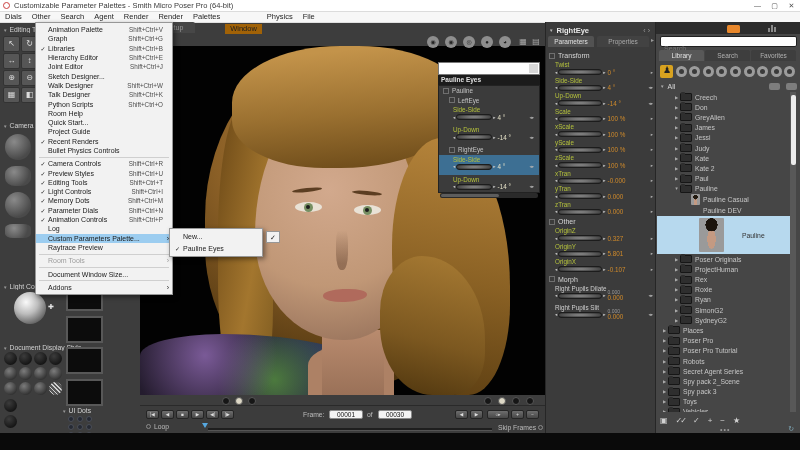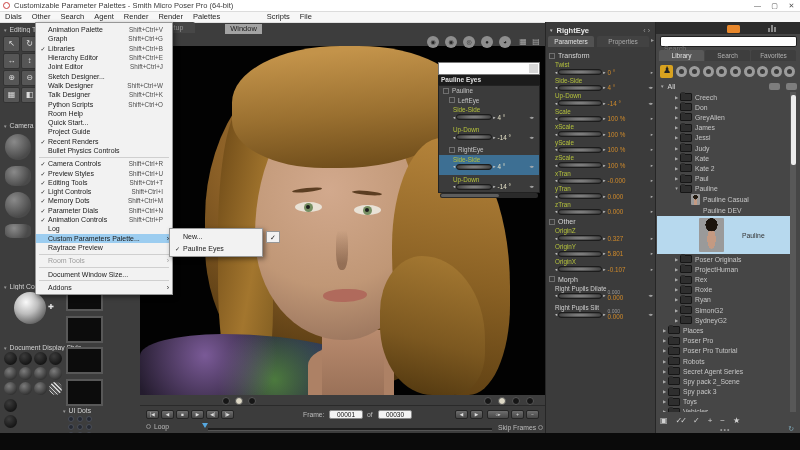--- a/index.html
+++ b/index.html
@@ -13,21 +13,21 @@
   #titlebar{left:0;top:0;width:800px;height:11px;background:#ffffff;border-bottom:1px solid #dcdcdc;
             display:flex;align-items:center;font-size:7.5px;color:#3a3a3a;}
   #poser-app-icon{width:7px;height:7px;border:1.4px solid #cc4040;border-radius:50%;margin:0 4px 0 3px;box-sizing:border-box;}
   #win-controls{margin-left:auto;display:flex;}
   #win-controls span{width:17px;text-align:center;font-size:7px;color:#555;}
 
   
   #menubar{left:0;top:12px;width:800px;height:10px;background:#f7f7f7;display:flex;align-items:center;
            font-size:7.5px;color:#1e1e1e;border-bottom:1px solid #e0e0e0;}
   .mb-item{padding:0 5px;height:10px;line-height:10px;}
-  .mb-item.active{background:#a3a3a3;margin-top:24px;}
+  .mb-item.active{background:#a16207;margin-top:24px;}
 
   
   #room-tabs{left:62px;top:22px;display:flex;gap:4px;}
   .room-tab{height:11px;line-height:11px;padding:0 12px;background:#474747;color:#9a9a9a;
             font-size:7px;border-radius:2px 2px 0 0;}
 
   
   #doc-header{left:140px;top:33px;width:405px;height:13px;background:#2c2c2c;}
   #tab-render{position:absolute;left:0;top:1px;width:42px;height:12px;background:#3f3f3f;overflow:hidden;}
   #tab-render span{display:inline-block;margin-left:-12px;font-size:7px;color:#a8a8a8;line-height:12px;}
@@ -228,21 +228,21 @@
 
   <div id="menubar" class="abs">
       <div class="mb-item">Dials</div>
       <div class="mb-item">Other</div>
       <div class="mb-item">Search</div>
       <div class="mb-item">Agent</div>
       <div class="mb-item">Render</div>
       <div class="mb-item">Render</div>
       <div class="mb-item">Palettes</div>
       <div class="mb-item active">Window</div>
-      <div class="mb-item">Scripts</div>
+      <div class="mb-item">Physics</div>
       <div class="mb-item">File</div>
     </div>
 
   <div id="room-tabs" class="abs">
       <div class="room-tab">Pose</div>
       <div class="room-tab">Fitting</div>
       <div class="room-tab">Setup</div>
     </div>
 
   <div>

